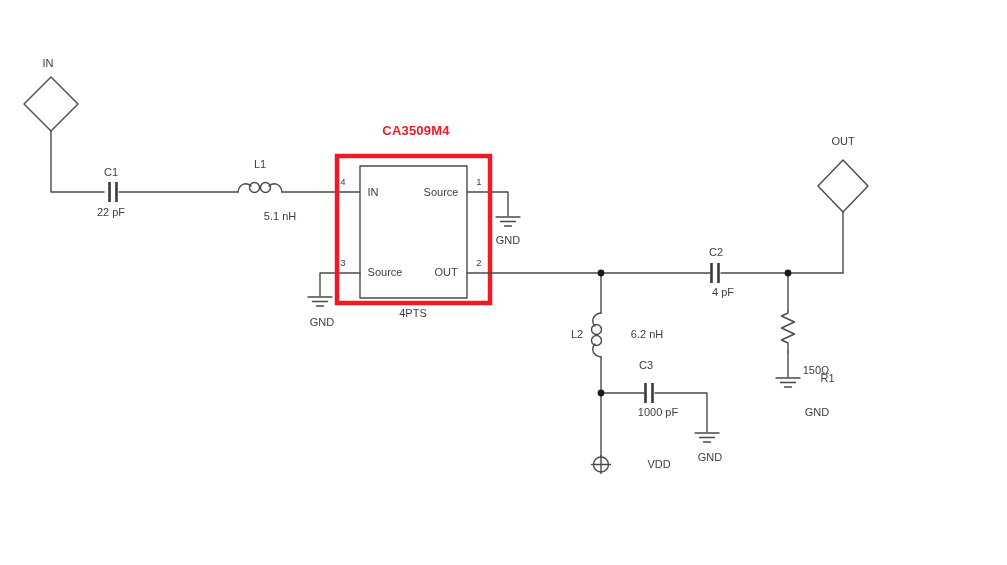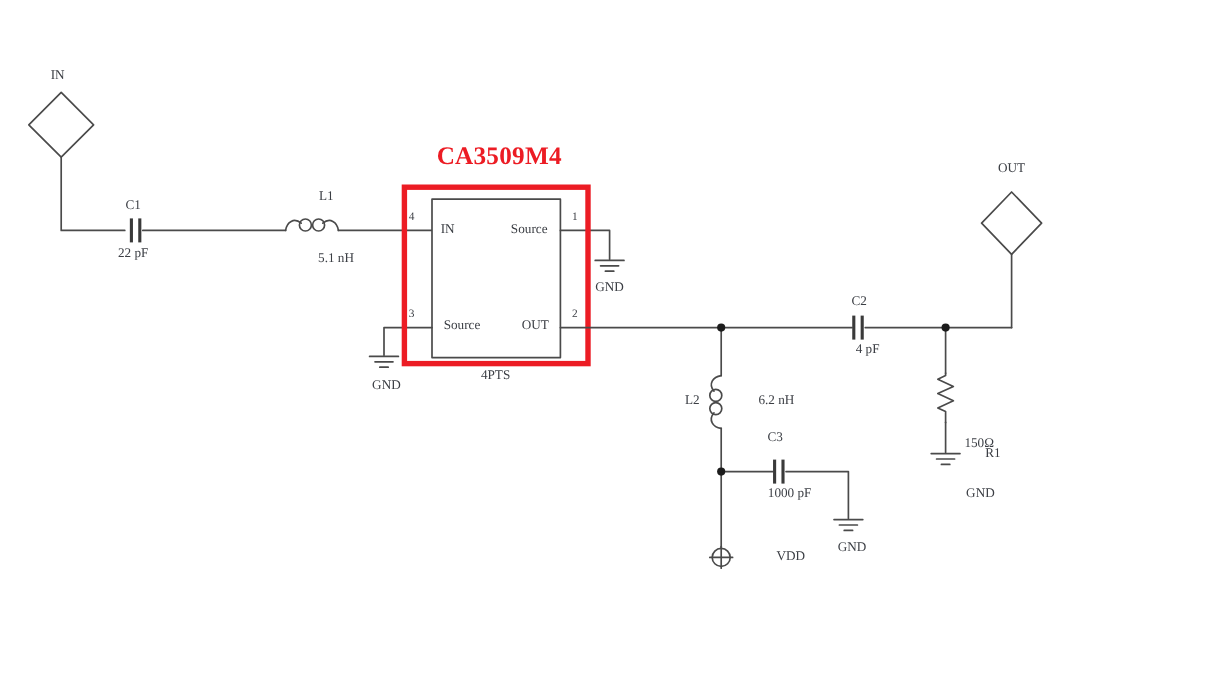--- a/index.html
+++ b/index.html
@@ -1,36 +1,36 @@
 <!DOCTYPE html>
 <html><head>
 <meta charset="utf-8">
 <style>
   html,body{margin:0;padding:0;background:#ffffff;}
   .canvas{
     position:relative;
     width:1007px;height:565px;
     background:#ffffff;
-    font-family:Liberation Serif, serif;
+    font-family:Liberation Sans, sans-serif;
     overflow:hidden;
   }
   svg.sch{position:absolute;left:0;top:0;}
   .w{stroke:#4a4a4a;stroke-width:1.4;fill:none;stroke-linecap:round;stroke-linejoin:round;}
   .sym{stroke:#4a4a4a;stroke-width:1.4;fill:#ffffff;stroke-linejoin:round;}
   .plate{stroke:#3a3a3a;stroke-width:2.6;stroke-linecap:butt;}
   .dot{fill:#1c1c1c;stroke:none;}
   .hl{fill:none;stroke:#ec1c24;stroke-width:4.5;}
   .lbl{
     position:absolute;
     font-size:11px;color:#3b3e44;
     transform:translate(-50%,-50%);
     white-space:nowrap;line-height:1;
   }
   .pin{font-size:9.5px;}
-  .title{font-size:21px;font-weight:700;color:#ec1c24;letter-spacing:.2px;}
+  .title{font-size:13px;font-weight:700;color:#ec1c24;letter-spacing:.2px;}
 </style>
 </head>
 <body>
 
 <div class="canvas">
 
   <svg class="sch" width="1007" height="565" viewBox="0 0 1007 565">
 
     <polygon class="sym" points="51,77 78,104 51,131 24,104"></polygon>
     <path class="w" d="M51,131 V192 H104"></path>
@@ -114,21 +114,21 @@
     </g>
 
     <circle class="dot" cx="601" cy="273" r="3.4"></circle>
     <circle class="dot" cx="788" cy="273" r="3.4"></circle>
     <circle class="dot" cx="601" cy="393" r="3.4"></circle>
   </svg>
 
   <span class="lbl" style="left:48px;top:63px;">IN</span>
   <span class="lbl" style="left:111px;top:172px;">C1</span>
   <span class="lbl" style="left:111px;top:212px;">22 pF</span>
-  <span class="lbl" style="left:261px;top:164px;padding-left:22px;">L1</span>
+  <span class="lbl" style="left:249px;top:164px;padding-left:22px;">L1</span>
   <span class="lbl" style="left:280px;top:216px;">5.1 nH</span>
 
   <span class="lbl title" style="left:416px;top:130px;">CA3509M4</span>
 
   <span class="lbl pin" style="left:343px;top:182px;">4</span>
   <span class="lbl pin" style="left:479px;top:182px;">1</span>
   <span class="lbl pin" style="left:343px;top:263px;">3</span>
   <span class="lbl pin" style="left:479px;top:263px;">2</span>
 
   <span class="lbl" style="left:373px;top:192px;">IN</span>

